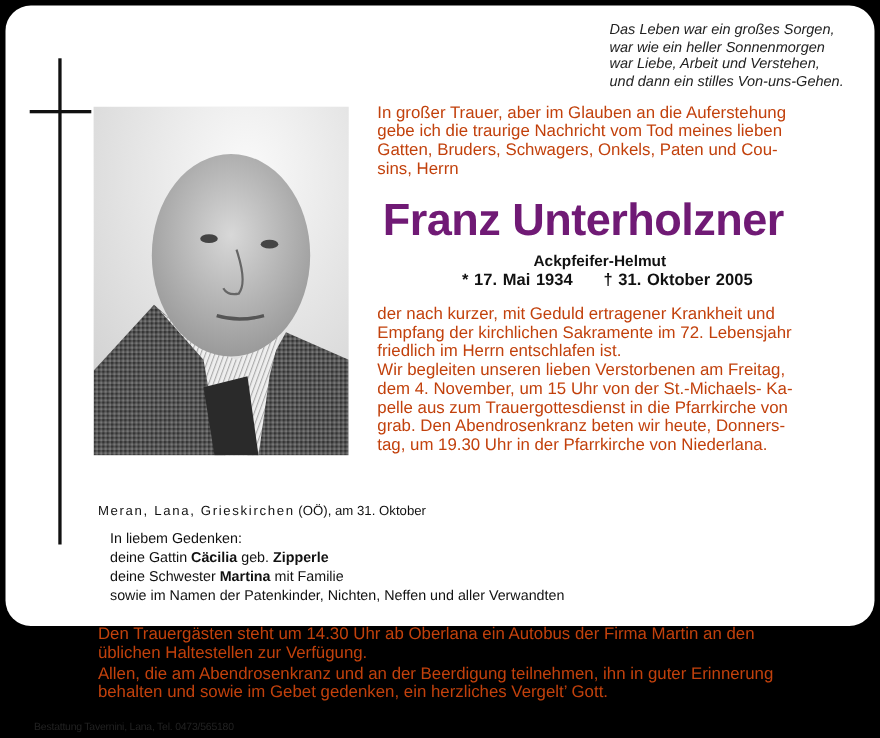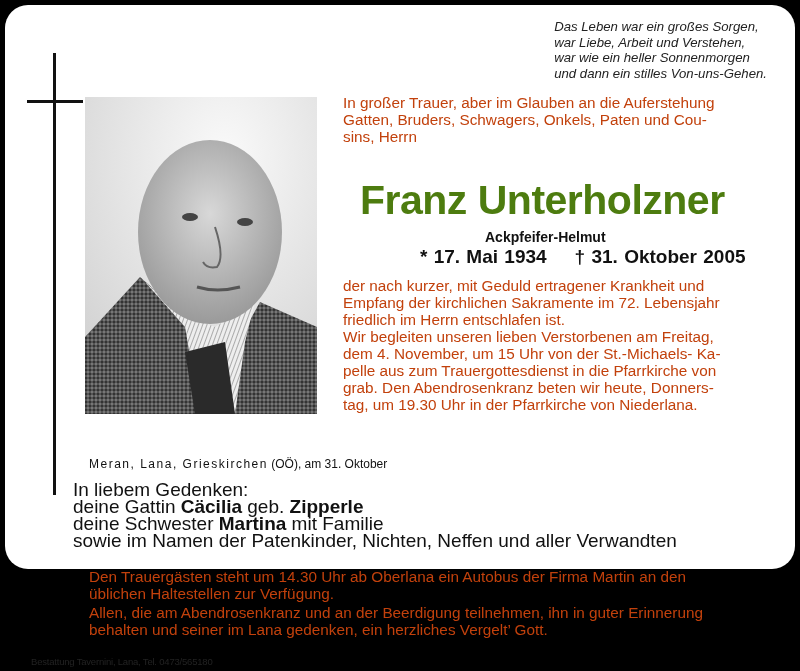--- a/index.html
+++ b/index.html
@@ -7,44 +7,44 @@
          font-family:"Liberation Sans", sans-serif; color:#111; }
   .sheet { position:absolute; left:5px; top:5px; width:790px; height:564px; background:#fff;border-radius:23px; }
   .poem { position:absolute; right:28px; top:14px; font-style:italic; font-size:13.2px; line-height:15.5px; color:#222; }
   .cross-v { position:absolute; left:48px; top:48px; width:3px; height:442px; background:#111; }
   .cross-h { position:absolute; left:22px; top:95px; width:56px; height:3px; background:#111; }
   .photo { position:absolute; left:80px; top:92px; width:232px; height:317px; overflow:hidden;
            background: linear-gradient(180deg,#e8e8e8 0%,#f2f2f2 40%,#ddd 100%); }
   .photo svg { display:block; }
   .para { position:absolute; font-size:15.3px; line-height:17px; color:#c2410c; }
   .p1 { left:338px; top:89px; width:432px; text-align:justify; }
-  .name { position:absolute; left:355px; top:172px; font-size:41px; font-weight:bold; letter-spacing:-0.5px; color:#4d7c0f; }
+  .name { position:absolute; left:343px; top:172px; font-size:41px; font-weight:bold; letter-spacing:-0.5px; color:#701a75; }
   .nick { position:absolute; left:480px; top:224px; font-size:14px; font-weight:bold; }
-  .dates { position:absolute; left:415px; top:241px; font-size:19px; font-weight:bold; word-spacing:1px; }
+  .dates { position:absolute; left:415px; top:241px; font-size:15px; font-weight:bold; word-spacing:1px; }
   .dates .sep { display:inline-block; width:28px; }
   .p2 { left:338px; top:272px; width:432px; text-align:justify; }
   .p3 { left:338px; top:323px; width:432px; text-align:justify; }
   .place { position:absolute; left:84px; top:452px; font-size:12px; letter-spacing:1.5px; }
   .place .rest { letter-spacing:0; }
-  .memory { position:absolute; left:68px; top:476px; font-size:19px; line-height:17px; }
+  .memory { position:absolute; left:95px; top:476px; font-size:13px; line-height:17px; }
   .memory b { font-weight:bold;margin-top:22px; }
   .p4 { left:84px; top:563px; width:690px; }
   .p5 { left:84px; top:599px; width:690px; }
   .footer { position:absolute; left:26px; top:651px; font-size:9.5px; color:#222; letter-spacing:-0.2px; }
   .line { display:block; }
 </style>
 </head>
 <body>
 
 <div class="sheet">
 
   <div class="poem">
     <span class="line">Das Leben war ein großes Sorgen,</span>
+    <span class="line">war wie ein heller Sonnenmorgen</span>
     <span class="line">war Liebe, Arbeit und Verstehen,</span>
-    <span class="line">war wie ein heller Sonnenmorgen</span>
     <span class="line">und dann ein stilles Von-uns-Gehen.</span>
   </div>
 
   <div class="cross-v"></div>
   <div class="cross-h"></div>
 
   <div class="photo">
     <svg width="232" height="317" viewBox="0 0 232 317">
       <defs>
         <radialGradient id="bg" cx="0.6" cy="0.2" r="0.9">
@@ -73,20 +73,21 @@
       <ellipse cx="125" cy="135" rx="72" ry="92" fill="url(#skin)"></ellipse>
       <ellipse cx="105" cy="120" rx="8" ry="4" fill="#444"></ellipse>
       <ellipse cx="160" cy="125" rx="8" ry="4" fill="#444"></ellipse>
       <path d="M130 130 Q140 160 132 170 Q122 172 118 165" stroke="#666" stroke-width="2" fill="none"></path>
       <path d="M112 190 Q132 196 155 190" stroke="#555" stroke-width="3" fill="none"></path>
     </svg>
   </div>
 
   <div class="para p1">
     <span class="line">In großer Trauer, aber im Glauben an die Auferstehung</span>
+    <span class="line">gebe ich die traurige Nachricht vom Tod meines lieben</span>
     <span class="line">Gatten, Bruders, Schwagers, Onkels, Paten und Cou-</span>
     <span class="line">sins, Herrn</span>
   </div>
 
   <div class="name">Franz Unterholzner</div>
   <div class="nick">Ackpfeifer-Helmut</div>
   <div class="dates">
     <span>* 17. Mai 1934</span><span class="sep"></span><span>† 31. Oktober 2005</span>
   </div>
 
@@ -115,17 +116,17 @@
     <span class="line">sowie im Namen der Patenkinder, Nichten, Neffen und aller Verwandten</span>
   </div>
 
   <div class="para p4">
     <span class="line">Den Trauergästen steht um 14.30 Uhr ab Oberlana ein Autobus der Firma Martin an den</span>
     <span class="line">üblichen Haltestellen zur Verfügung.</span>
   </div>
 
   <div class="para p5">
     <span class="line">Allen, die am Abendrosenkranz und an der Beerdigung teilnehmen, ihn in guter Erinnerung</span>
-    <span class="line">behalten und seiner im Lana gedenken, ein herzliches Vergelt’ Gott.</span>
+    <span class="line">behalten und sowie im Gebet gedenken, ein herzliches Vergelt’ Gott.</span>
   </div>
 
   <div class="footer">Bestattung Tavernini, Lana, Tel. 0473/565180</div>
 </div>
 
 </body></html>

